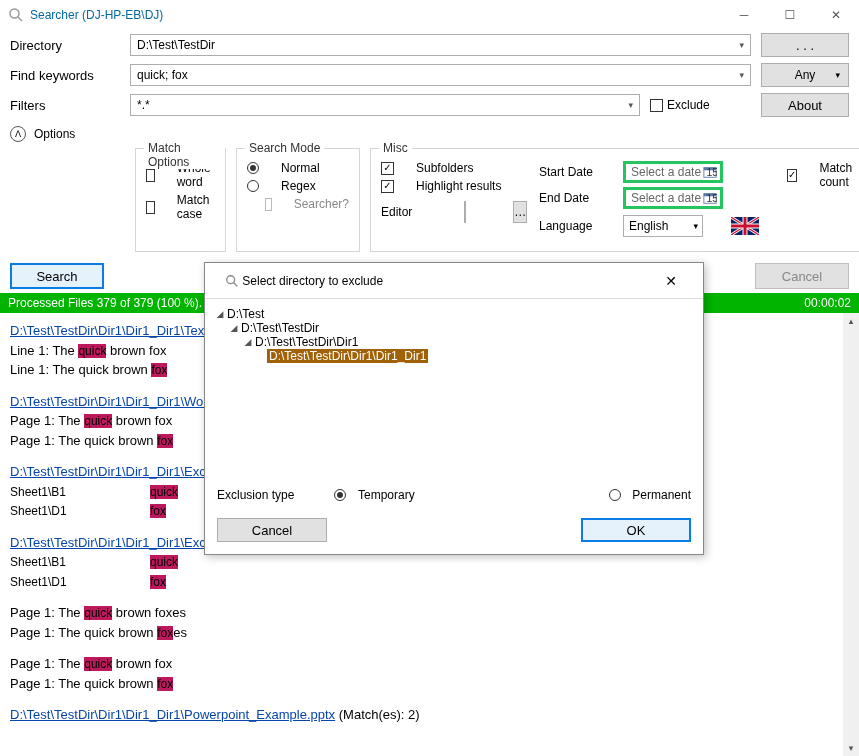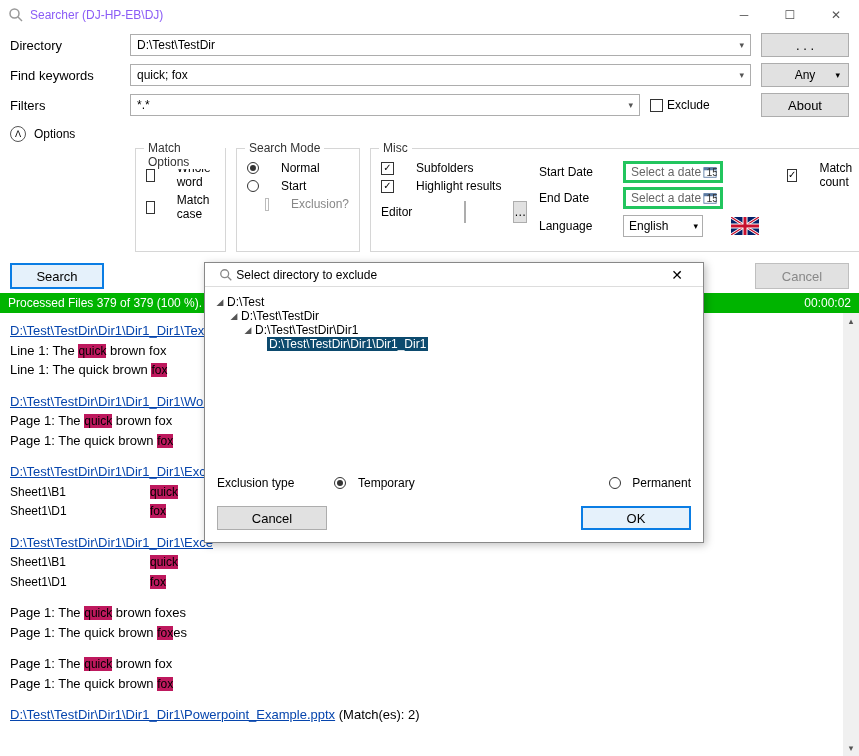--- a/index.html
+++ b/index.html
@@ -1,19 +1,19 @@
 <!DOCTYPE html>
 <html><head>
 <meta charset="utf-8">
 <style>
 * { box-sizing: border-box; font-family: "Segoe UI", Tahoma, sans-serif; font-size: 12px; }
 body { margin: 0; background: #fff; width: 859px; height: 756px; overflow: hidden; position: relative; color: #000; }
 .titlebar { height: 30px; display: flex; align-items: center; padding: 0 0 0 8px; background: #fff; }
 .title-icon { width: 16px; height: 16px; margin-right: 6px; }
-.title-text { color: #8b5cf6; font-size: 12px; flex: 1; }
+.title-text { color: #0369a1; font-size: 12px; flex: 1; }
 .win-btn { width: 46px; height: 30px; display: flex; align-items: center; justify-content: center; color: #555; }
 .form-row { display: flex; align-items: center; padding: 3px 10px; gap: 10px; }
 .form-label { width: 110px; font-size: 13px; }
 .combo { flex: 1; height: 22px; border: 1px solid #adadad; display: flex; align-items: center; padding: 0 6px; position: relative; background: #fff; }
 .combo .caret, .combo .caret2 { position: absolute; right: 6px; font-size: 9px; color: #555; }
 .btn { height: 24px; min-width: 88px; border: 1px solid #adadad; background: #e1e1e1; display: inline-flex; align-items: center; justify-content: center; cursor: default; font-size: 13px; }
 .btn.any { min-width: 88px; position: relative; }
 .btn.any .caret { position: absolute; right: 8px; font-size: 9px; }
 .checkbox { display: inline-flex; align-items: center; gap: 4px; font-size: 13px; }
 .cb { width: 13px; height: 13px; border: 1px solid #333; display: inline-flex; align-items: center; justify-content: center; font-size: 10px; line-height: 10px; }
@@ -37,26 +37,26 @@
 .status-bar { height: 20px; background: #00b400; color: #fff; display: flex; align-items: center; padding: 0 8px; justify-content: space-between; font-size: 12px; }
 .results { padding: 8px 10px; line-height: 1.5; overflow-y: auto; height: 440px; position: relative; border-right: 16px solid #f0f0f0; }
 .scroll-track { position:absolute; right:0; top:313px; width:16px; bottom:0; background:#f0f0f0; }
 .scroll-arrow { position:absolute; right:2px; width:12px; height:12px; color:#555; font-size:9px; display:flex; align-items:center; justify-content:center; }
 .file-link { color: #0645ad; text-decoration: underline; font-size: 13px; }
 .matches { color: #000; font-size: 13px; }
 .result-line { font-size: 13px; }
 .hl { background: #be185d; }
 .block { margin-bottom: 12px; }
 .dialog-overlay { position: absolute; left: 204px; top: 262px; width: 500px; background: #fff; border: 1px solid #888; box-shadow: 2px 2px 8px rgba(0,0,0,0.25); }
-.dlg-title { height: 24px; display: flex; align-items: center; padding: 0 14px; border-bottom: 1px solid #ddd; }
+.dlg-title { height: 36px; display: flex; align-items: center; padding: 0 20px; border-bottom: 1px solid #ddd; }
 .dlg-close { margin-left: auto; width: 24px; text-align: center; font-size: 14px; }
 .tree { padding: 8px 10px; height: 180px; font-size: 13px; }
 .tree-row { display: flex; align-items: center; gap: 2px; }
 .tri { font-size: 9px; color: #555; width: 10px; display: inline-block; text-align: center; }
-.tree-sel { background: #0c4a6e; color: #fff; padding: 0 2px; }
+.tree-sel { background: #a16207; color: #fff; padding: 0 2px; }
 .excl-row { display: flex; align-items: center; padding: 8px 12px; gap: 40px; }
 .dlg-btns { display: flex; justify-content: space-between; padding: 8px 12px 12px 12px; }
 .dlg-btn { width: 110px; height: 24px; border: 1px solid #adadad; background: #e1e1e1; display: inline-flex; align-items: center; justify-content: center; font-size: 13px; }
 .dlg-btn.ok { border: 2px solid #0a7de4; background: #e5f1fb; }
 .grey-text { color: #888; }
 .indent1 { margin-left: 14px; } .indent2 { margin-left: 28px; } .indent3 { margin-left: 52px; }
 </style>
 </head>
 <body>
 
@@ -126,25 +126,25 @@
   <div class="fieldset" style="width:124px">
     <div class="fs-legend">Search Mode</div>
     <div class="fs-item">
         <span class="radio">
           <span class="dot"></span>
         </span>
         <span>Normal</span>
       </div>
     <div class="fs-item">
         <span class="radio"></span>
-        <span>Start</span>
+        <span>Regex</span>
       </div>
     <div class="fs-item" style="margin-left:18px">
         <span class="cb grey-text" style="border-color:#bbb"></span>
-        <span class="grey-text">Exclusion?</span>
+        <span class="grey-text">Searcher?</span>
       </div>
   </div>
   <div class="fieldset" style="flex:1">
     <div class="fs-legend">Misc</div>
     <div style="display:flex; gap:18px;">
       <div style="width:140px">
         <div class="fs-item">
             <span class="cb">✓</span>
             <span>Subfolders</span>
           </div>

